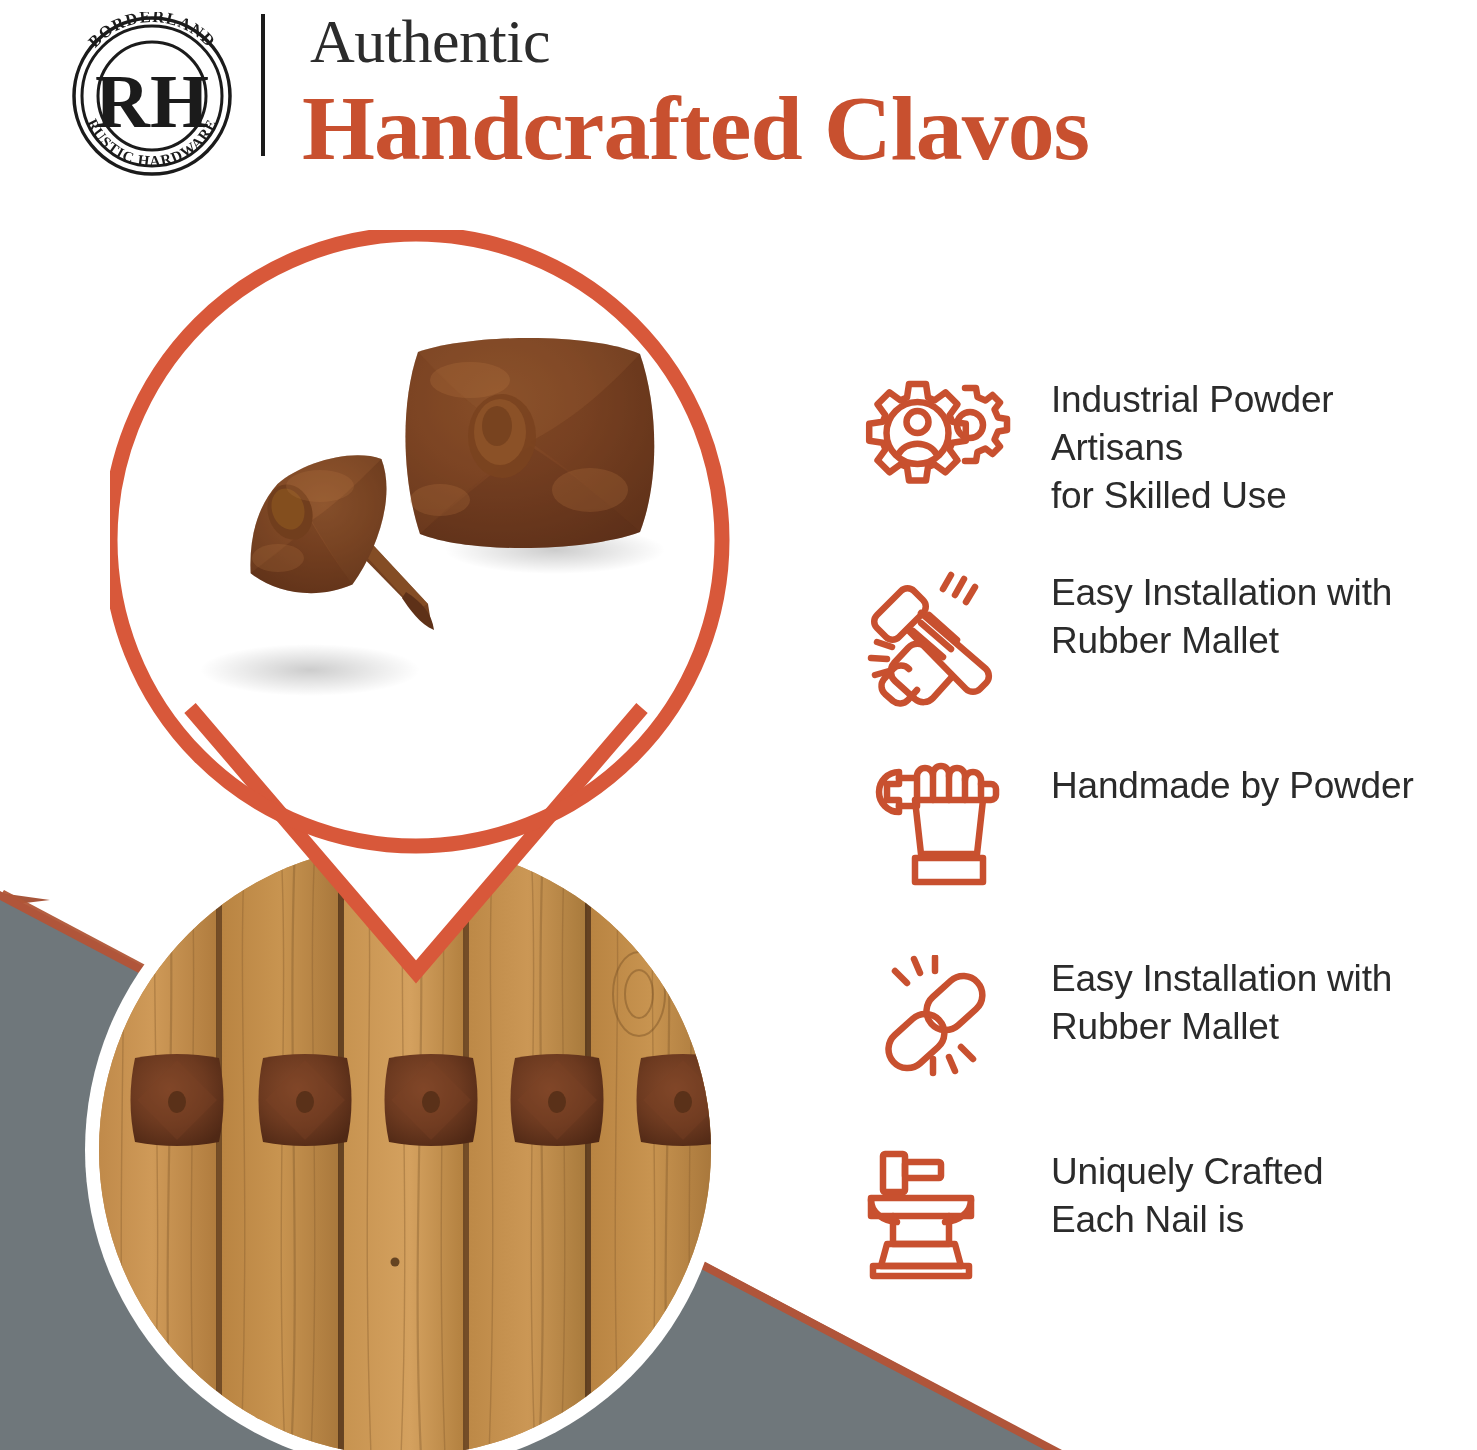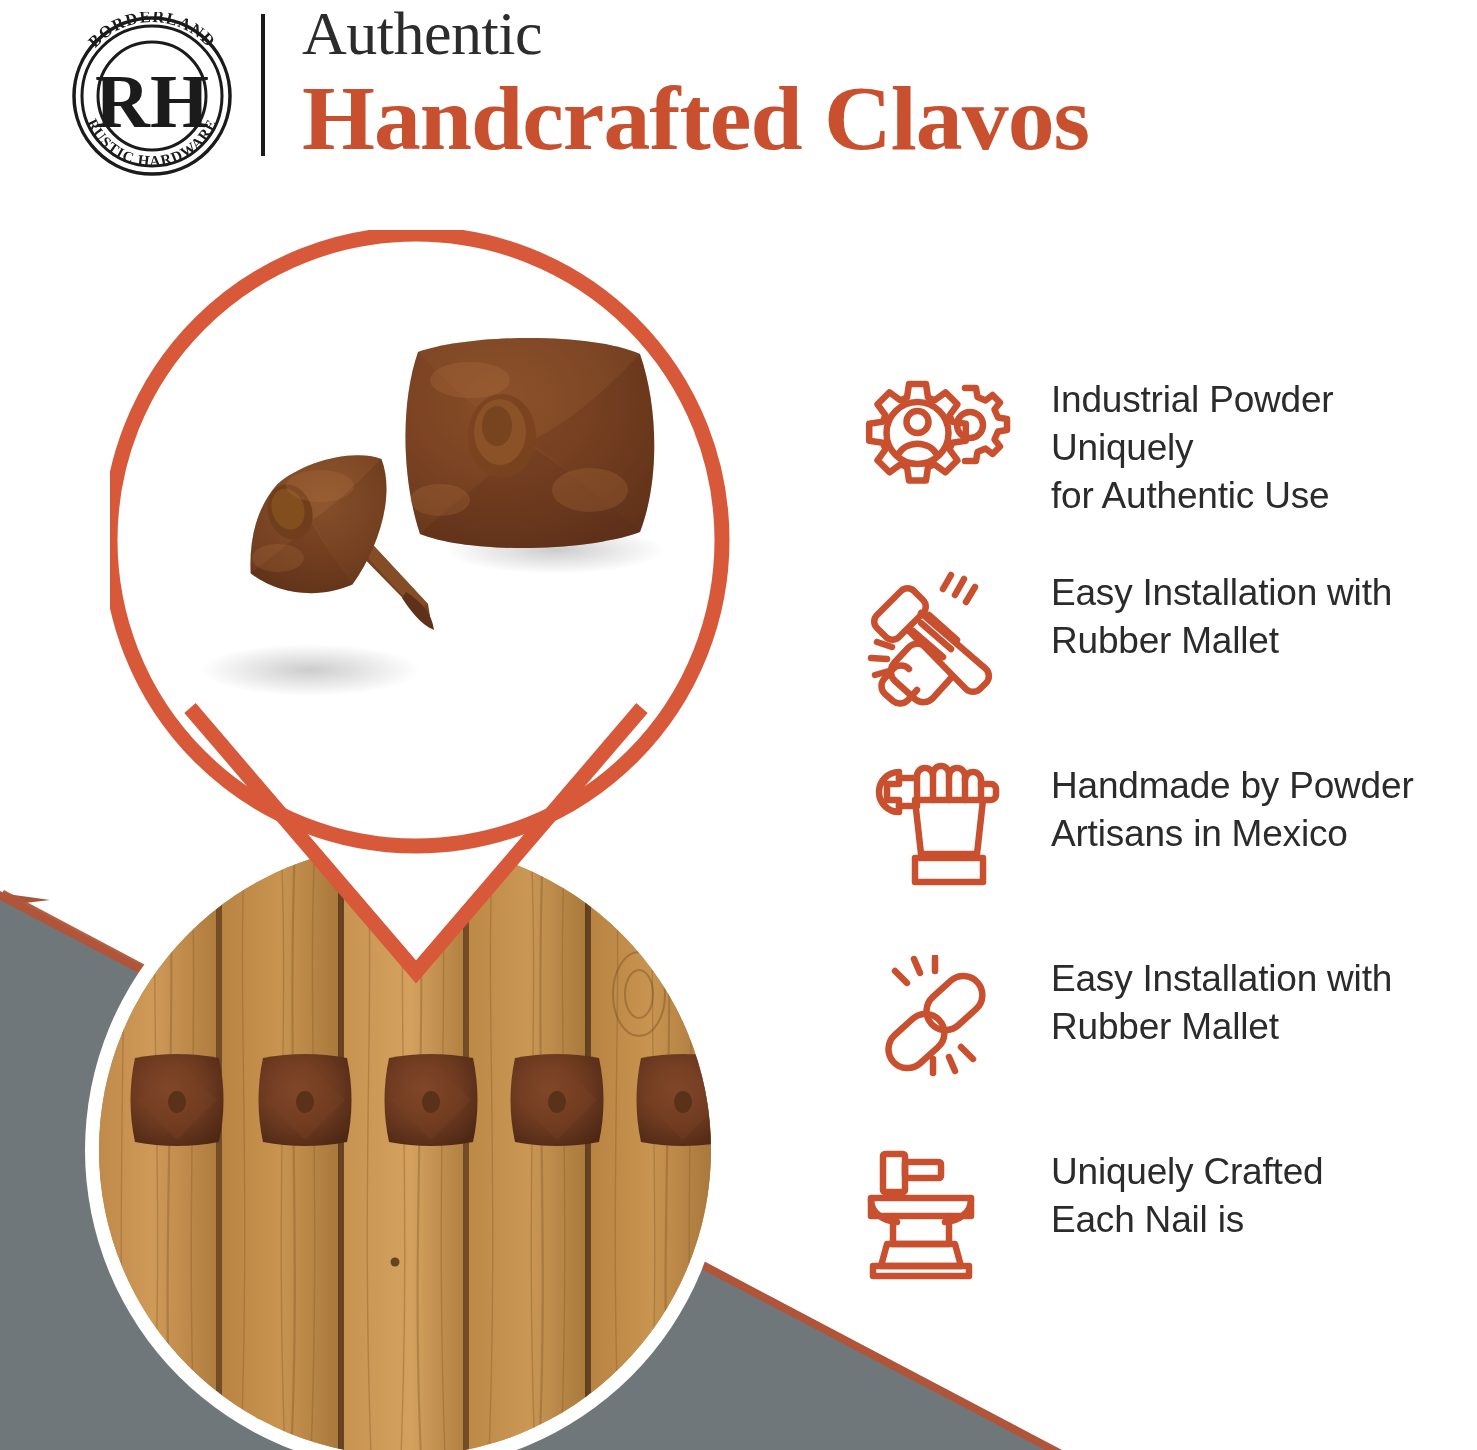--- a/index.html
+++ b/index.html
@@ -24,21 +24,21 @@
     position:absolute;left:52px;top:12px;width:200px;height:165px;
   }
   .title-divider{
     position:absolute;left:261px;top:14px;width:4px;height:142px;background:#1b1b1b;
   }
   .title-block{position:absolute;left:302px;top:2px;}
   .title-sub{
     font-family:"Liberation Serif", serif;
     font-size:62px;line-height:62px;color:#2c2c2c;font-weight:400;
     letter-spacing:-0.5px;
-    margin:0;padding:0;
+    margin:8px;padding:0;
   }
   .title-main{
     font-family:"Liberation Serif", serif;
     font-size:92px;line-height:96px;color:#c8502f;font-weight:700;
     letter-spacing:-1px;
     margin:6px 0 0 0;padding:0;
     transform:scaleX(1.02);transform-origin:left center;
     white-space:nowrap;
   }
 
@@ -314,22 +314,22 @@
         <g fill="none" stroke="#c8502f" stroke-width="6.5" stroke-linejoin="round" stroke-linecap="round">
           <path d="M100,12 l11,0 l1.5,9 l8,3.5 l7-5.5 l7.5,7.5 l-5.5,7 l3.5,8 l9,1.5 l0,11 l-9,1.5 l-3.5,8 l5.5,7 l-7.5,7.5 l-7-5.5 l-8,3.5 l-1.5,9 l-11,0"></path>
           <circle cx="105" cy="49" r="13"></circle>
           <path d="M44,8 l17,0 l2,13.5 l6.5,2.8 l11-8 l12,12 l-8,11 l2.8,6.5 l13.5,2 l0,17 l-13.5,2 l-2.8,6.5 l8,11 l-12,12 l-11-8 l-6.5,2.8 l-2,13.5 l-17,0 l-2-13.5 l-6.5-2.8 l-11,8 l-12-12 l8-11 l-2.8-6.5 l-13.5-2 l0-17 l13.5-2 l2.8-6.5 l-8-11 l12-12 l11,8 l6.5-2.8 Z"></path>
           <circle cx="52.5" cy="57" r="31"></circle>
           <circle cx="52.5" cy="46" r="11"></circle>
           <path d="M33,79 a21,18 0 0 1 39,0"></path>
         </g>
       </svg>
       <div class="feature-text">
-        <span class="ln">Industrial Powder Uniquely</span>
-        <span class="ln">for Authentic Use</span>
+        <span class="ln">Industrial Powder Artisans</span>
+        <span class="ln">for Skilled Use</span>
       </div>
     </div>
 
     <div class="feature-row">
       <svg class="feature-icon" viewBox="0 0 150 140">
         <g fill="none" stroke="#c8502f" stroke-width="6.5" stroke-linejoin="round" stroke-linecap="round">
 
           <path d="M78,20 L86,6"></path>
             <path d="M90,26 L99,10"></path>
             <path d="M101,33 L110,18"></path>
@@ -369,21 +369,20 @@
 
           <path d="M116,22 l10,0 a5,5 0 0 1 5,5 l0,6 a5,5 0 0 1 -5,5 l-10,0"></path>
 
           <path d="M50,38 L118,38 L112,92 L56,92 Z"></path>
 
           <path d="M50,96 L118,96 L118,120 L50,120 Z"></path>
         </g>
       </svg>
       <div class="feature-text">
         <span class="ln">Handmade by Powder</span>
-        <span class="ln">Artisans in Mexico</span>
       </div>
     </div>
 
     <div class="feature-row">
       <svg class="feature-icon" viewBox="0 0 150 140">
         <g fill="none" stroke="#c8502f" stroke-width="6.5" stroke-linejoin="round" stroke-linecap="round">
 
           <g transform="rotate(-42 88 48)">
             <rect x="58" y="30" width="62" height="38" rx="19"></rect>
           </g>

